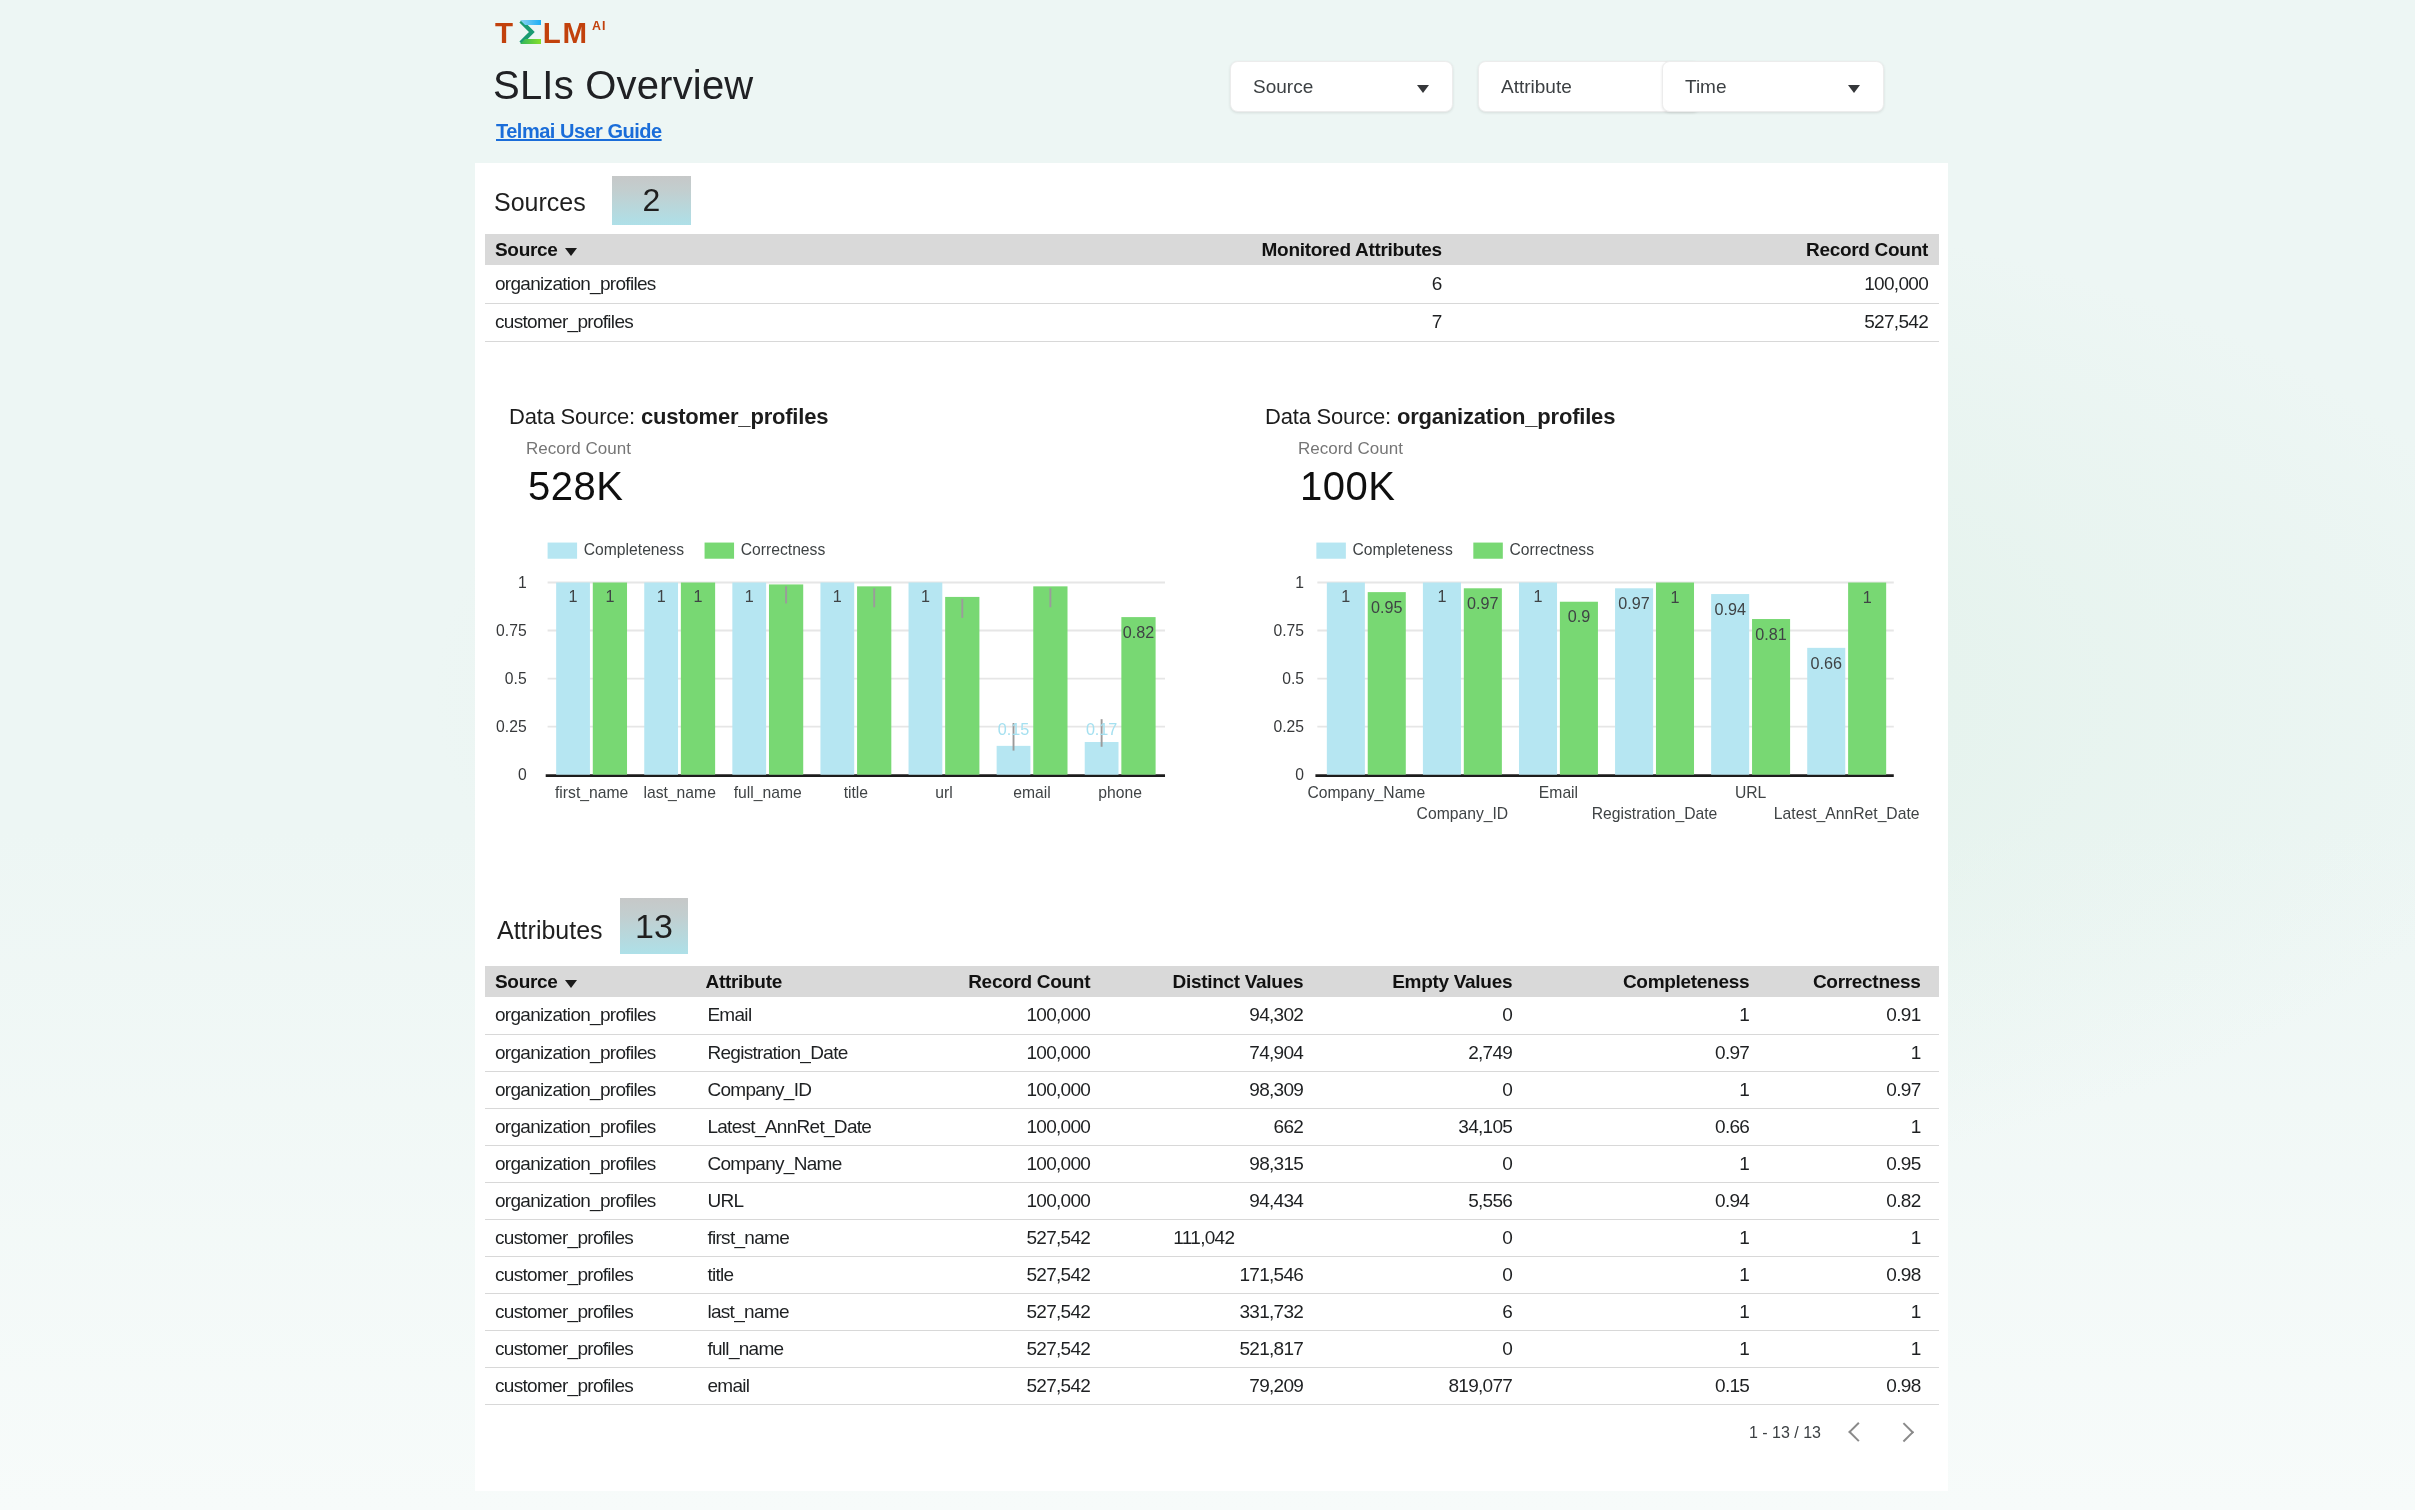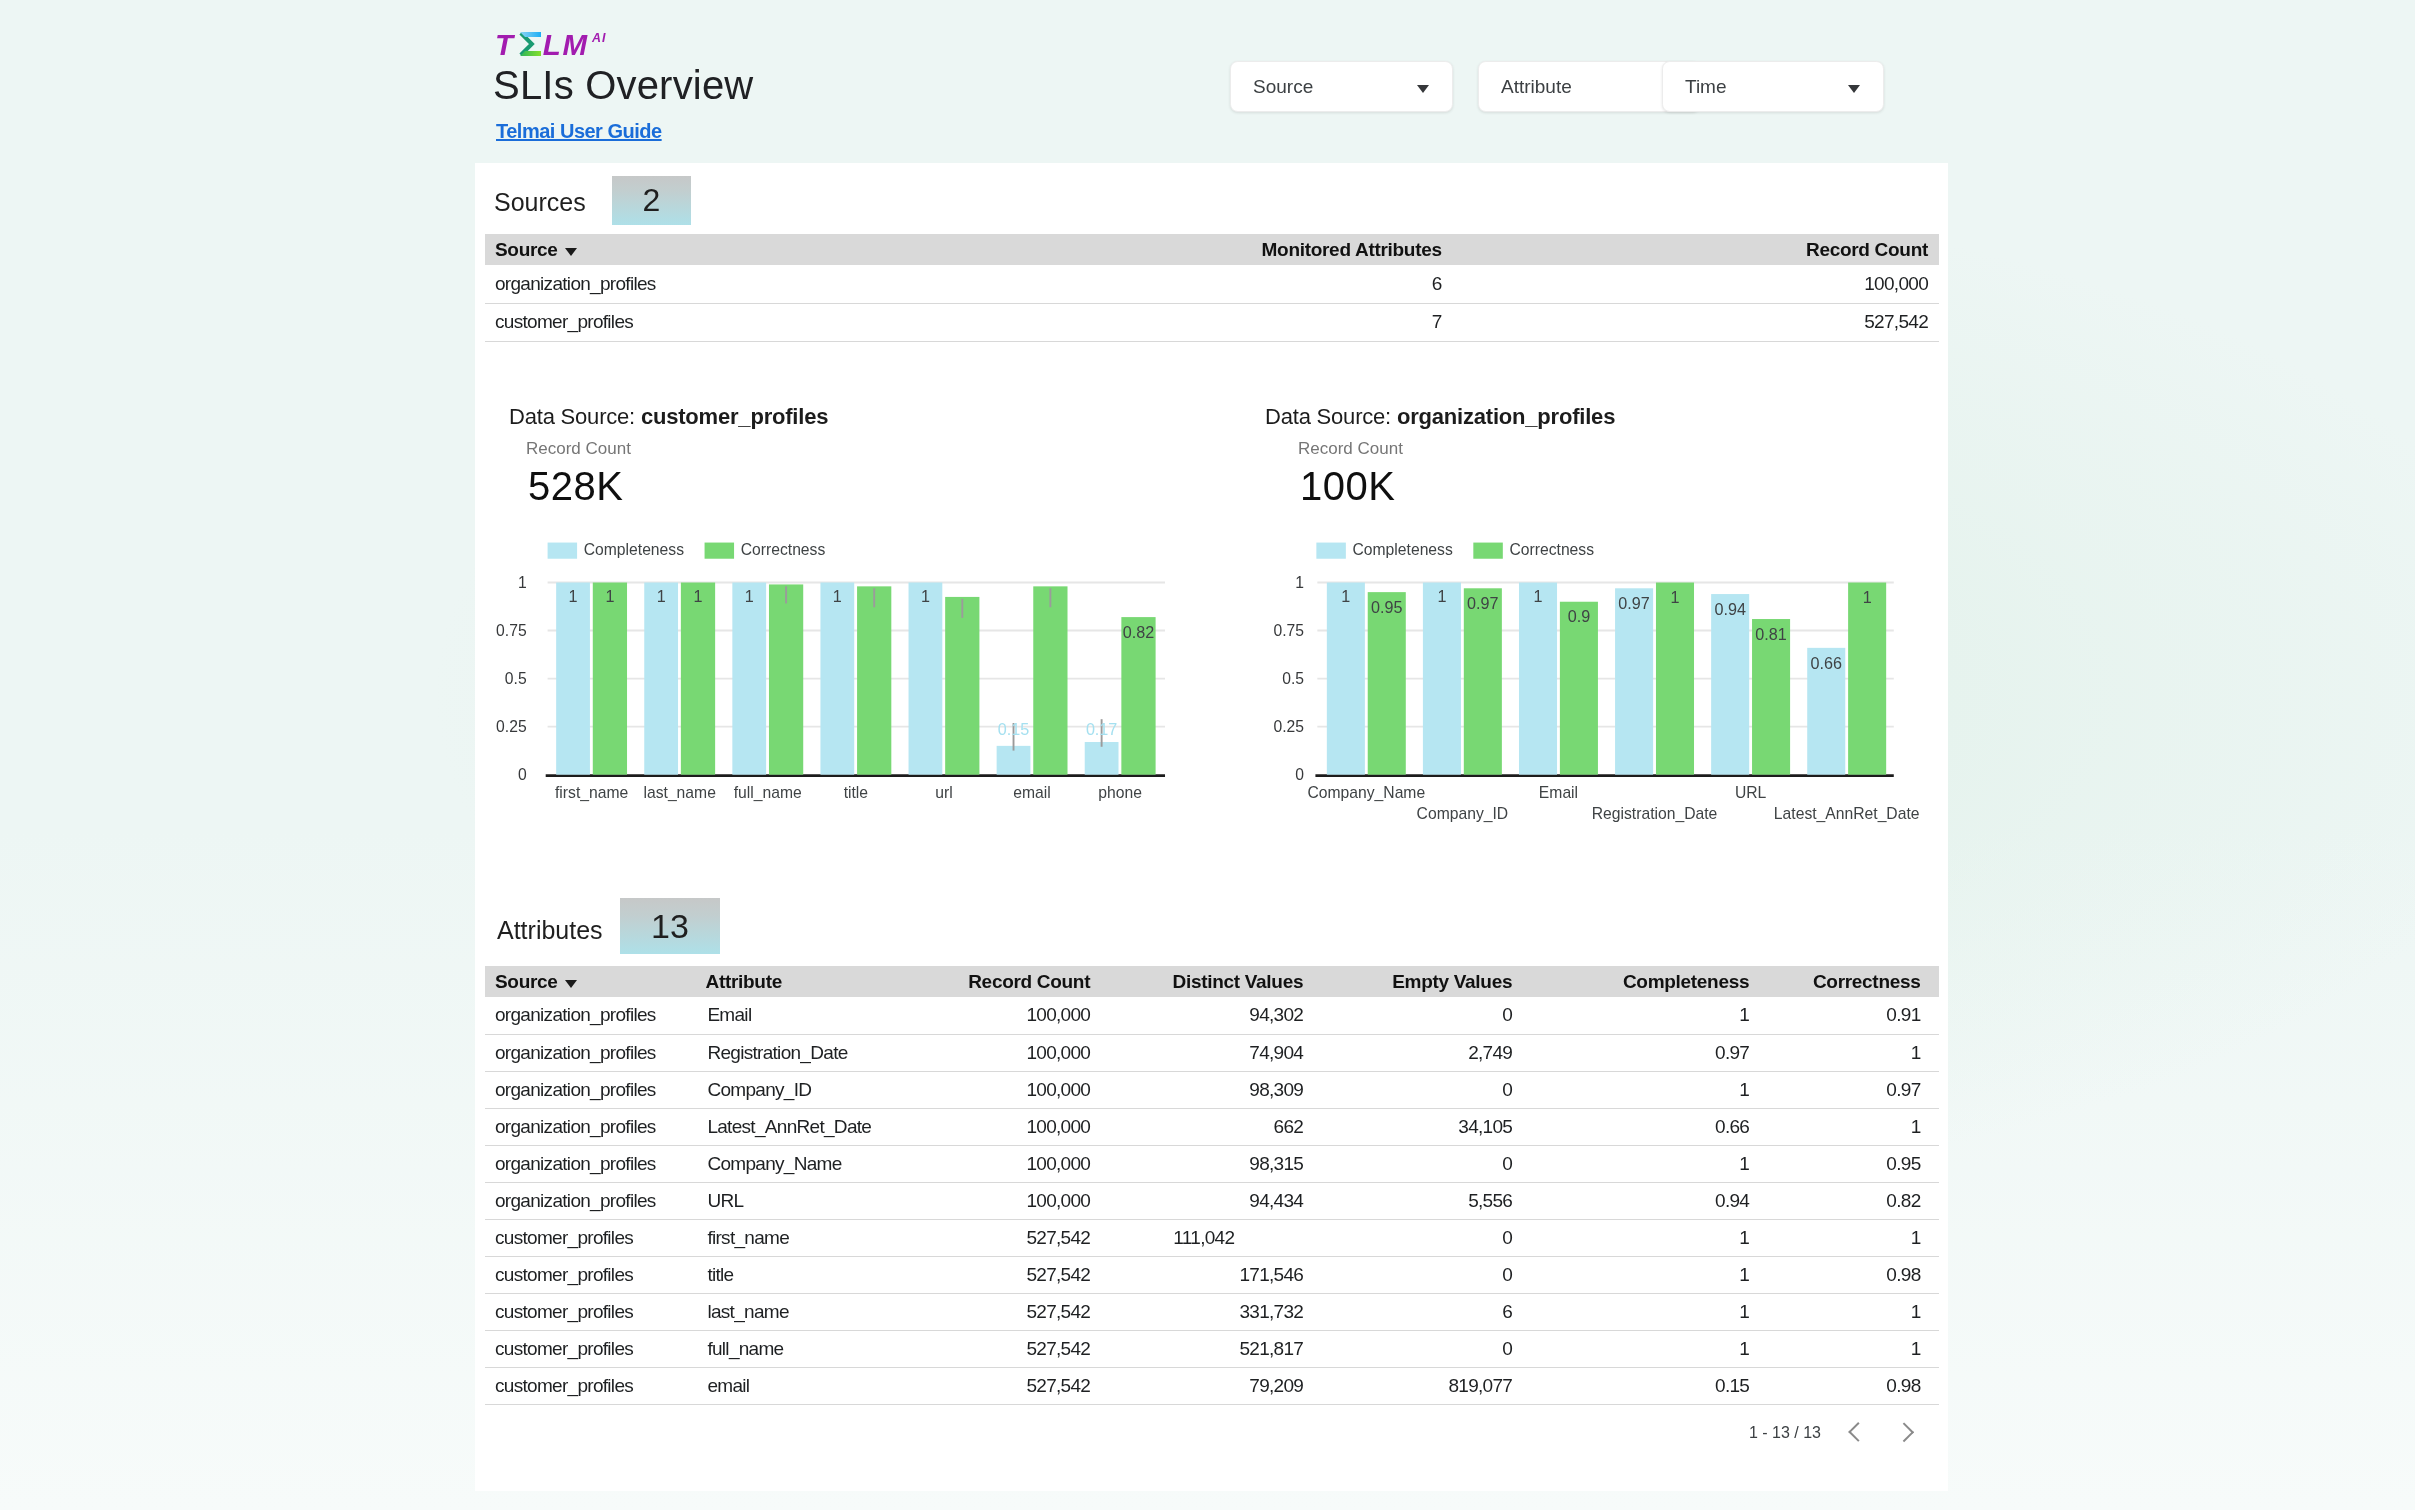--- a/index.html
+++ b/index.html
@@ -4,21 +4,21 @@
 <style>
   * { margin:0; padding:0; box-sizing:border-box; }
   html,body { width:2416px; height:1510px; overflow:hidden; }
   body {
     font-family:"Liberation Sans", sans-serif;
     background:radial-gradient(1522px 713px at 62% 46%, rgba(213,236,223,0.5), rgba(213,236,223,0) 70%), linear-gradient(180deg,#edf6f4 0%,#edf6f4 55%,#f7fbfa 100%);
     position:relative; color:#1f1f1f;
   }
   .abs { position:absolute; }
   
-  #logo { left:495px; top:28px; font-weight:700; font-size:29.5px; letter-spacing:1.9px; color:#a21caf;font-style:italic; }
+  #logo { left:495px; top:16px; font-weight:700; font-size:29.5px; letter-spacing:1.9px; color:#c2410c; }
   #logo sup { font-size:12.4px; font-weight:700; letter-spacing:1px; position:relative; top:-1.9px; left:2.9px;}
   #title { left:493px; top:63px; font-size:40px; font-weight:400; color:#202124; letter-spacing:0.2px; }
   #guide { left:496px; top:120px; font-size:20px; letter-spacing:-0.5px; font-weight:700; color:#1a6dd9; text-decoration:underline; }
   .dd { height:51px; background:#fff; border:1px solid #ececec; border-radius:7.6px;
         box-shadow:0 1px 2.9px rgba(0,0,0,0.10); font-size:19px; color:#3c4043;
         display:flex; align-items:center; padding-left:22px; top:61px; }
   .dd .caret { position:absolute; right:23px; top:23px; width:0; height:0;
         border-left:6.7px solid transparent; border-right:6.7px solid transparent;
         border-top:8.6px solid #35373a; }
   #dd1 { left:1230px; width:223px; }
@@ -202,21 +202,21 @@
         <text x="207.5" y="301" text-anchor="middle" font-size="16.5" fill="#3f4345">Company_ID</text>
         <text x="308.5" y="279" text-anchor="middle" font-size="16.5" fill="#3f4345">Email</text>
         <text x="409.5" y="301" text-anchor="middle" font-size="16.5" fill="#3f4345">Registration_Date</text>
         <text x="510.5" y="279" text-anchor="middle" font-size="16.5" fill="#3f4345">URL</text>
         <text x="611.5" y="301" text-anchor="middle" font-size="16.5" fill="#3f4345">Latest_AnnRet_Date</text>
       </svg></div>
   </div>
 
   <div class="card" id="card2">
     <div class="abs secTitle" style="left:22px; top:33px;">Attributes</div>
-    <div class="abs badge" style="left:145px; top:15px; width:100px; height:56px; font-size:34px; line-height:56px;">13</div>
+    <div class="abs badge" style="left:145px; top:15px; width:68px; height:56px; font-size:34px; line-height:56px;">13</div>
     <table style="top:83px;" id="attrTable">
       <colgroup>
         <col style="width:221px">
         <col style="width:238px">
         <col style="width:161px">
         <col style="width:213px">
         <col style="width:209px">
         <col style="width:237px">
         <col style="width:175px">
       </colgroup>

